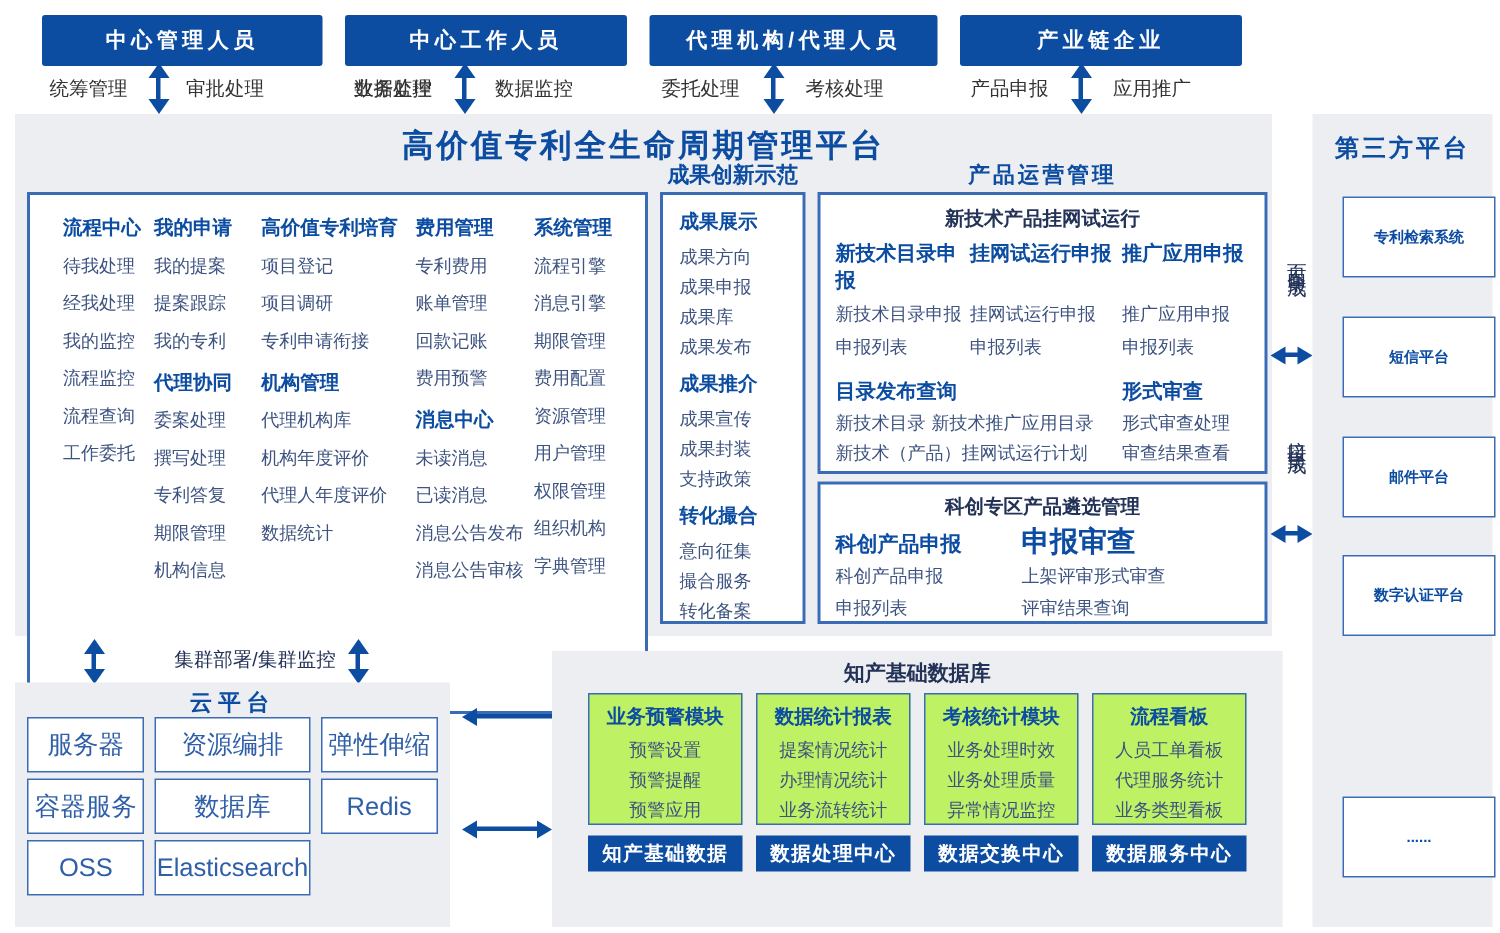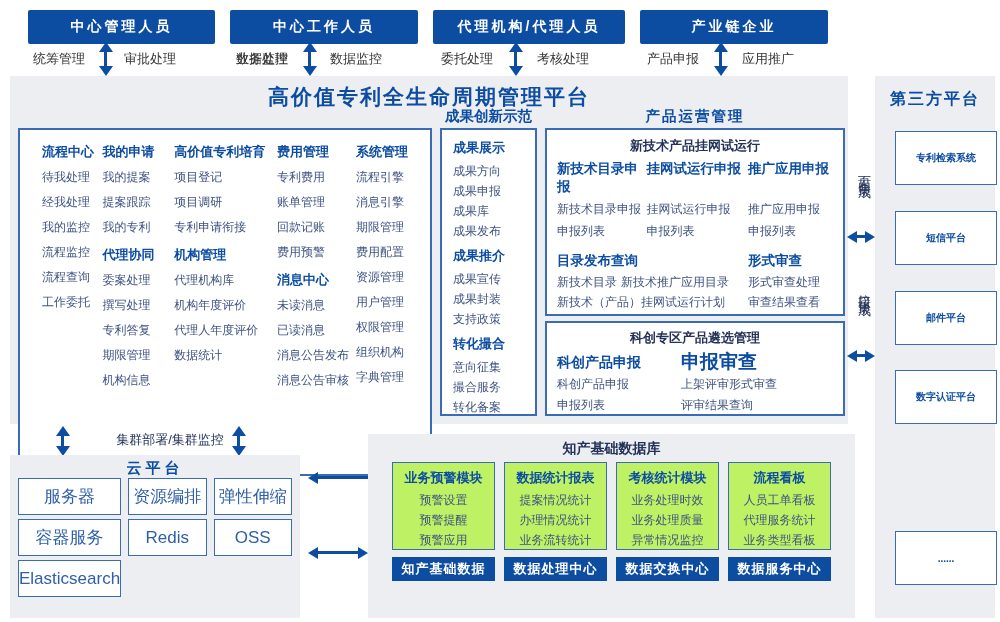--- a/index.html
+++ b/index.html
@@ -310,20 +310,21 @@
 <div class="varr" style="left:237px;top:436px;height:10px;"></div>
 
 <div id="cloud" class="abs panel-bg">
   <div id="cloud-title" class="abs title-blue">云平台</div>
   <div id="cloud-grid">
 
   <div class="cl-box">服务器</div>
       <div class="cl-box">资源编排</div>
       <div class="cl-box">弹性伸缩</div>
       <div class="cl-box">容器服务</div>
+      <div class="cl-box">数据库</div>
       <div class="cl-box">Redis</div>
       <div class="cl-box">OSS</div>
       <div class="cl-box">Elasticsearch</div>
     </div>
 </div>
 
 <div class="harr left-only" style="left:317px;top:476px;width:52px;"></div>
 <div class="harr" style="left:317px;top:551px;width:42px;"></div>
 
 <div id="db" class="abs panel-bg">

